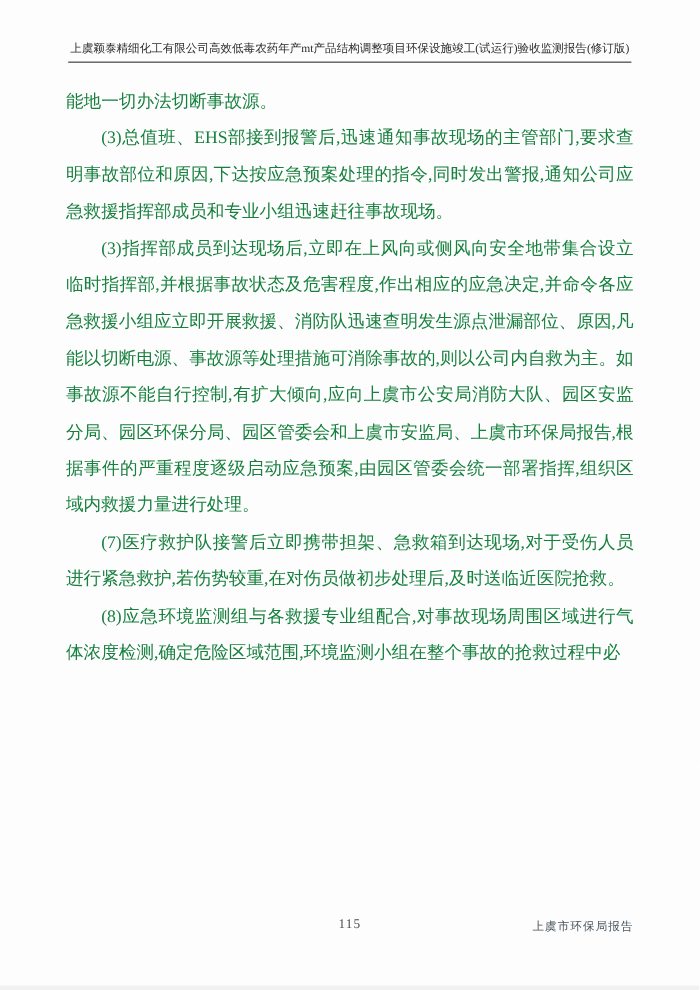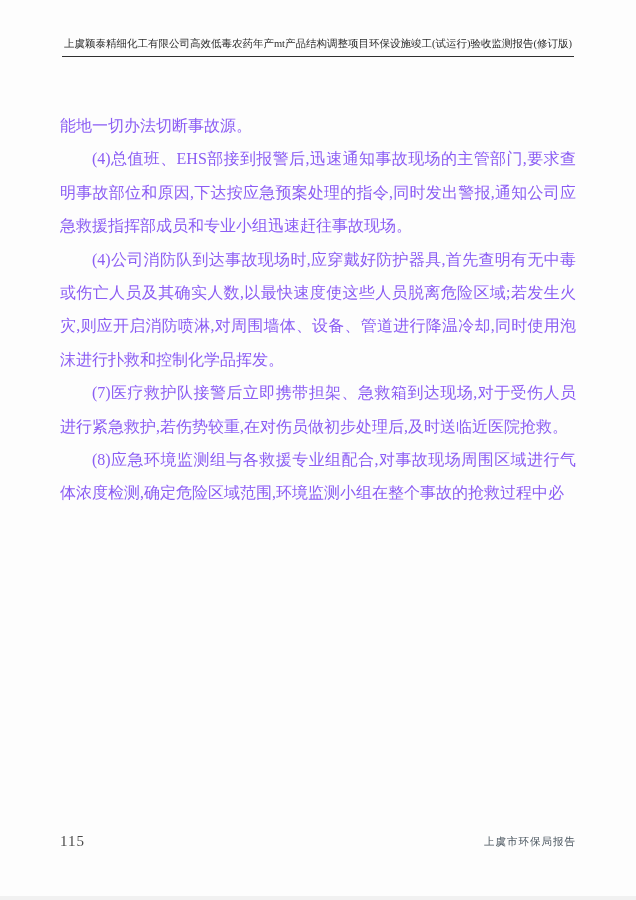--- a/index.html
+++ b/index.html
@@ -32,44 +32,44 @@
     white-space: nowrap;
     overflow: hidden;
   }
   .doc-body {
     position: absolute;
     top: 76px;
     left: 60px;
     width: 516px;
     font-size: 16px;
     line-height: 33.4px;
-    color: #8b5cf6;
+    color: #15803d;
     text-align: justify;
-    margin-top: 33px;
   }
   .doc-body p {
     margin: 0;
     text-indent: 2em;
   }
   .doc-body p.continuation {
     text-indent: 0;
   }
   .doc-footer {
     position: absolute;
     top: 833px;
     left: 60px;
     width: 516px;
     height: 20px;
   }
   .page-number {
     position: absolute;
     left: 0;
     right: 0;
     top: 0;
-    font-size: 15px;
+    text-align: center;
+    font-size: 12px;
     color: #4a4a4a;
     letter-spacing: 1px;
   }
   .watermark {
     position: absolute;
     right: 0;
     top: 2px;
     font-size: 10.5px;
     color: #46525c;
     letter-spacing: 1px;
@@ -86,22 +86,22 @@
 </head>
 <body>
 
 <div class="page">
 
   <div class="scanned">
     <div class="doc-header">上虞颖泰精细化工有限公司高效低毒农药年产mt产品结构调整项目环保设施竣工(试运行)验收监测报告(修订版)</div>
 
     <div class="doc-body">
       <p class="continuation">能地一切办法切断事故源。</p>
-      <p>(4)总值班、EHS部接到报警后,迅速通知事故现场的主管部门,要求查明事故部位和原因,下达按应急预案处理的指令,同时发出警报,通知公司应急救援指挥部成员和专业小组迅速赶往事故现场。</p>
-      <p>(4)公司消防队到达事故现场时,应穿戴好防护器具,首先查明有无中毒或伤亡人员及其确实人数,以最快速度使这些人员脱离危险区域;若发生火灾,则应开启消防喷淋,对周围墙体、设备、管道进行降温冷却,同时使用泡沫进行扑救和控制化学品挥发。</p>
+      <p>(3)总值班、EHS部接到报警后,迅速通知事故现场的主管部门,要求查明事故部位和原因,下达按应急预案处理的指令,同时发出警报,通知公司应急救援指挥部成员和专业小组迅速赶往事故现场。</p>
+      <p>(3)指挥部成员到达现场后,立即在上风向或侧风向安全地带集合设立临时指挥部,并根据事故状态及危害程度,作出相应的应急决定,并命令各应急救援小组应立即开展救援、消防队迅速查明发生源点泄漏部位、原因,凡能以切断电源、事故源等处理措施可消除事故的,则以公司内自救为主。如事故源不能自行控制,有扩大倾向,应向上虞市公安局消防大队、园区安监分局、园区环保分局、园区管委会和上虞市安监局、上虞市环保局报告,根据事件的严重程度逐级启动应急预案,由园区管委会统一部署指挥,组织区域内救援力量进行处理。</p>
       <p>(7)医疗救护队接警后立即携带担架、急救箱到达现场,对于受伤人员进行紧急救护,若伤势较重,在对伤员做初步处理后,及时送临近医院抢救。</p>
       <p>(8)应急环境监测组与各救援专业组配合,对事故现场周围区域进行气体浓度检测,确定危险区域范围,环境监测小组在整个事故的抢救过程中必</p>
     </div>
 
     <div class="doc-footer">
       <div class="page-number">115</div>
       <div class="watermark">上虞市环保局报告</div>
     </div>
   </div>
 

